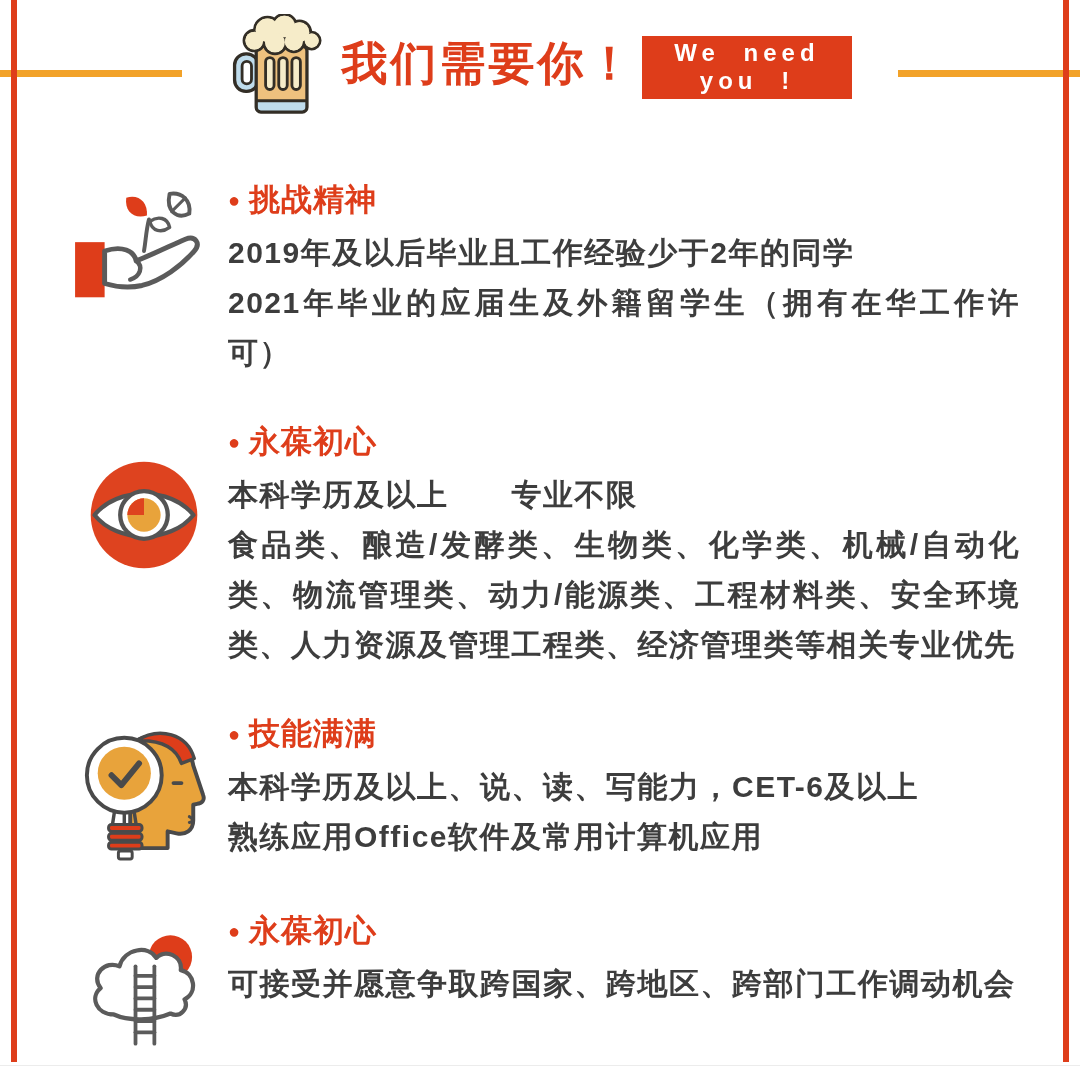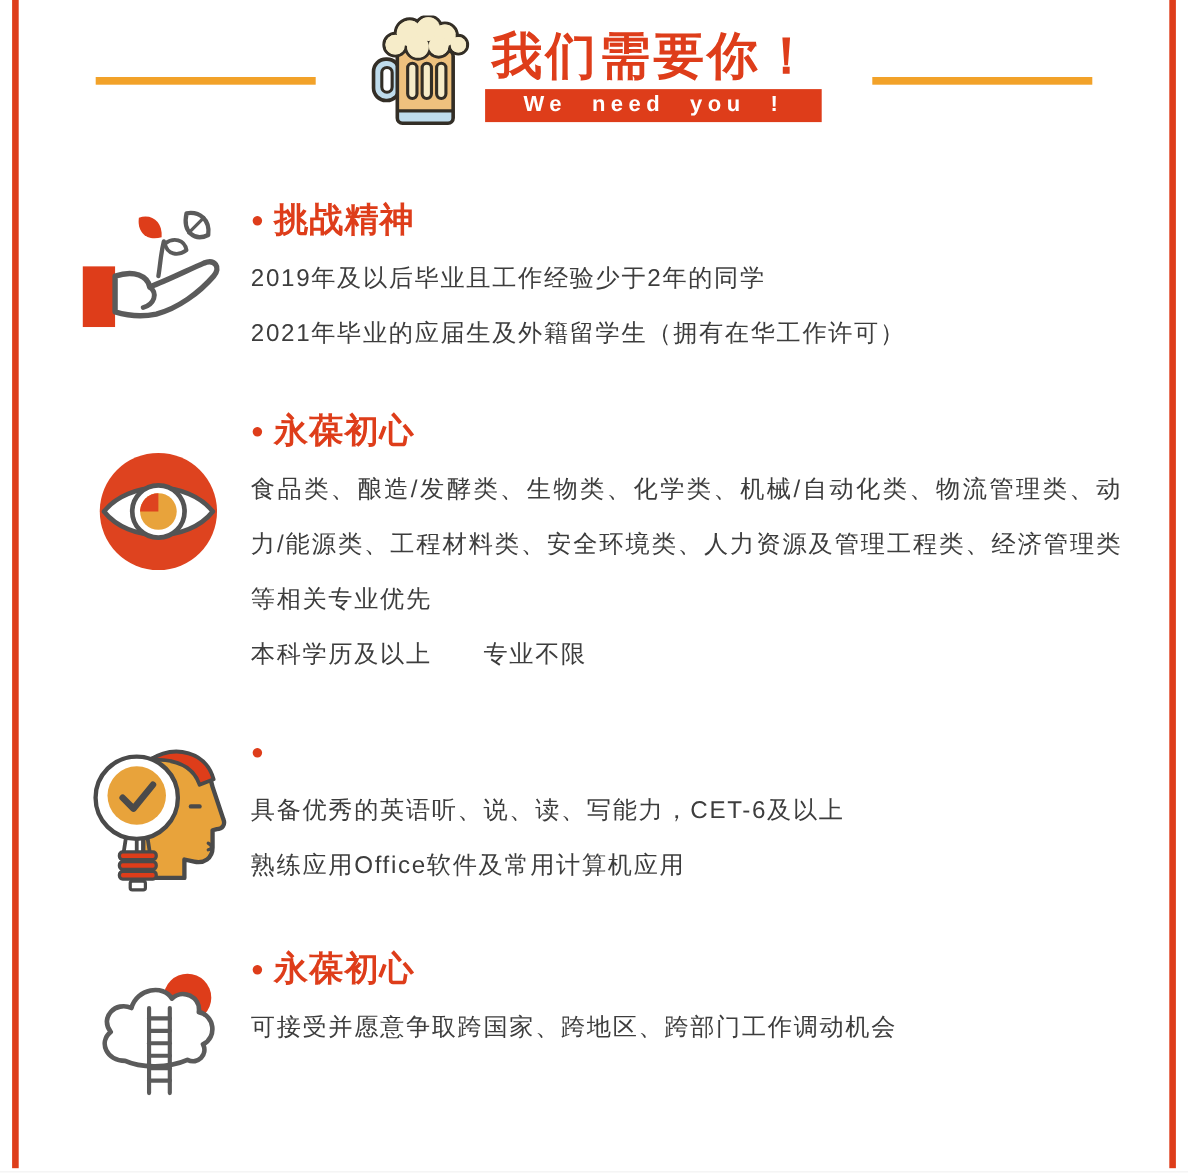--- a/index.html
+++ b/index.html
@@ -31,31 +31,31 @@
     display:flex;align-items:center;justify-content:center;
     padding-top:14px;
   }
   .hline{
     width:200px;height:7px;background:var(--orange);
     margin-top:14px;
   }
   .hline.left{margin-right:46px;}
   .hline.right{margin-left:46px;}
   .beer-wrap{width:94px;height:104px;margin-right:14px;flex-shrink:0;}
-  .title-wrap{display:inline-flex;flex-direction:column;align-items:stretch;}
+  .title-wrap{display:inline-flex;flex-direction:row;align-items:stretch;}
   .title-wrap h1{
     color:var(--accent);
     font-size:46px;font-weight:bold;letter-spacing:3px;
     line-height:58px;white-space:nowrap;
     padding:0 6px;
   }
   .banner{
     background:var(--accent);
     color:#ffffff;
-    font-size:20px;font-weight:bold;
+    font-size:24px;font-weight:bold;
     letter-spacing:5px;word-spacing:12px;
     text-align:center;
     padding:3px 0 4px 0;
     margin-top:2px;
   }
 
   
   main{margin-top:62px;padding-left:60px;padding-right:50px;}
   .req-section{display:flex;margin-bottom:44px;}
   .icon-col{
@@ -71,23 +71,23 @@
     display:flex;align-items:center;
     color:var(--accent);
     font-size:31px;font-weight:bold;letter-spacing:1px;
     line-height:40px;
     margin-bottom:8px;
   }
   .bullet{font-size:20px;margin-right:8px;line-height:40px;}
   .lines{max-width:792px;}
   .body-line{
     color:var(--text);
-    font-size:22px;line-height:50px;
+    font-size:30px;line-height:50px;
     letter-spacing:1.5px;
-    font-weight:400;
+    font-weight:700;
     text-align:justify;
     text-justify:inter-ideograph;
   }
 </style>
 </head>
 <body>
 
 <div class="page">
   <div class="edge-bar left"></div>
   <div class="edge-bar right"></div>
@@ -174,22 +174,22 @@
     <circle cx="62" cy="62" r="17.5" fill="#E8A33B"></circle>
     <path d="M62,62 L62,44.5 A17.5,17.5 0 0 0 44.5,62 Z" fill="#DE431F"></path>
   </svg>
         </div>
     <div class="content">
       <div class="heading">
         <span class="bullet">●</span>
         <span class="heading-text">永葆初心</span>
       </div>
       <div class="lines">
+            <div class="body-line">本科学历及以上　　专业不限</div>
             <div class="body-line">食品类、酿造/发酵类、生物类、化学类、机械/自动化类、物流管理类、动力/能源类、工程材料类、安全环境类、人力资源及管理工程类、经济管理类等相关专业优先</div>
-            <div class="body-line">本科学历及以上　　专业不限</div>
           </div>
     </div>
   </section>
 
   <section class="req-section">
     <div class="icon-col icon-mt-2">
           <svg width="130" height="153" viewBox="0 0 132 155">
     <path d="M60,26 C86,14 112,28 116,52 L126,82 C128,87 125,91 120,91 L116,92 L116,108 C116,118 108,123 99,121 L90,119 L90,136 L52,136 L52,40 C54,32 57,28 60,26 Z" fill="#E8A33B" stroke="#4A4A4A" stroke-width="4" stroke-linejoin="round"></path>
     <path d="M58,27 C82,12 110,20 117,45 L104,50 C98,32 80,26 58,27 Z" fill="#DE3D1A" stroke="#4A4A4A" stroke-width="3.5" stroke-linejoin="round"></path>
     <line x1="96" y1="70" x2="104" y2="70" stroke="#4A4A4A" stroke-width="4" stroke-linecap="round"></line>
@@ -200,23 +200,24 @@
     <path d="M36,99 L34,112 M46,100 L46,112 M56,99 L58,112" stroke="#4A4A4A" stroke-width="3.5"></path>
     <rect x="30" y="112" width="34" height="7" rx="3" fill="#DE3D1A" stroke="#4A4A4A" stroke-width="3"></rect>
     <rect x="30" y="121" width="34" height="7" rx="3" fill="#DE3D1A" stroke="#4A4A4A" stroke-width="3"></rect>
     <rect x="30" y="130" width="34" height="7" rx="3" fill="#DE3D1A" stroke="#4A4A4A" stroke-width="3"></rect>
     <rect x="40" y="139" width="14" height="8" rx="2" fill="#ffffff" stroke="#4A4A4A" stroke-width="3"></rect>
   </svg>
         </div>
     <div class="content">
       <div class="heading">
         <span class="bullet">●</span>
-      </div>
-      <div class="lines">
-            <div class="body-line">具备优秀的英语听、说、读、写能力，CET-6及以上</div>
+        <span class="heading-text">技能满满</span>
+      </div>
+      <div class="lines">
+            <div class="body-line">本科学历及以上、说、读、写能力，CET-6及以上</div>
             <div class="body-line">熟练应用Office软件及常用计算机应用</div>
           </div>
     </div>
   </section>
 
   <section class="req-section">
     <div class="icon-col icon-mt-3">
           <svg width="124" height="132" viewBox="0 0 130 140">
     <circle cx="93" cy="36" r="23" fill="#DE3D1A"></circle>
     <path d="M33,97 C15,97 7,79 19,69 C8,55 24,39 39,46 C44,27 70,23 78,37 C88,27 106,35 104,50 C119,53 122,74 108,81 C113,91 103,101 93,96 C75,104 48,104 33,97 Z" fill="#ffffff" stroke="#5B5B5B" stroke-width="4.5" stroke-linejoin="round"></path>

